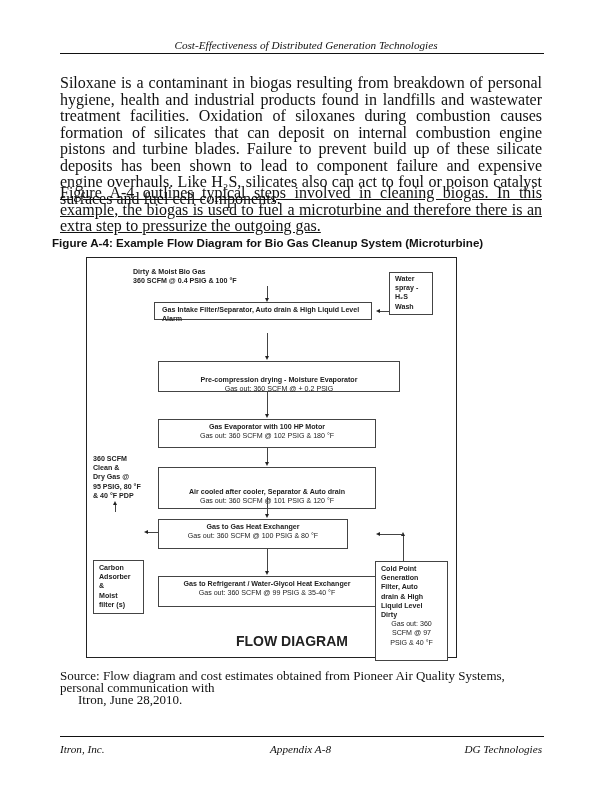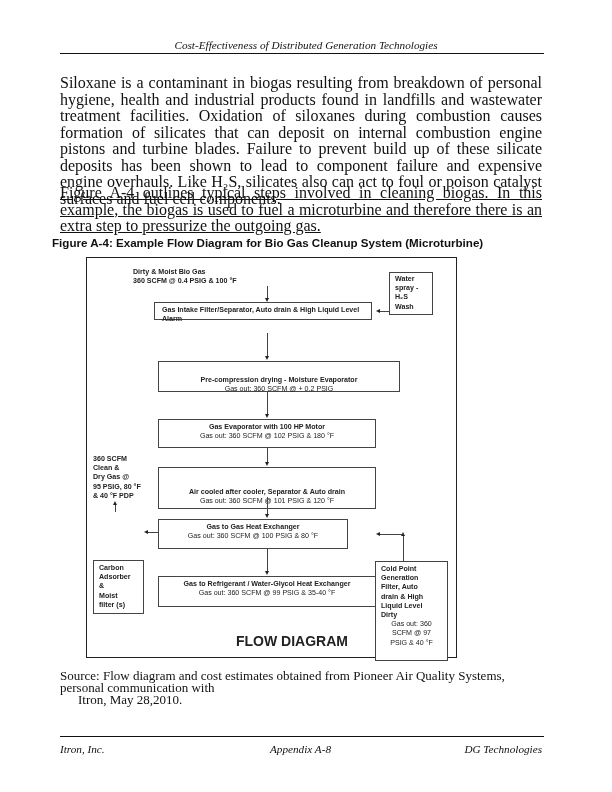--- a/index.html
+++ b/index.html
@@ -153,19 +153,19 @@
   <div class="vline" style="left:403px; top:536px; height:25px;"></div>
   <div class="arrow-up" style="left:401px; top:532px;"></div>
   <div class="hline" style="left:380px; top:534px; width:23px;"></div>
   <div class="arrow-left" style="left:376px; top:532px;"></div>
 
   <div class="abs flow-title">FLOW DIAGRAM</div>
 </div>
 
 <div class="abs serif source">
   <span style="display:block">Source:  Flow diagram and cost estimates obtained from Pioneer Air Quality Systems, personal communication with</span>
-  <span class="cont">Itron, May 28,2010.</span>
+  <span class="cont">Itron, June 28,2010.</span>
 </div>
 
 <div class="abs footer-rule"></div>
 <div class="abs serif footer footer-left">Itron, Inc.</div>
 <div class="abs serif footer footer-center">Appendix A-8</div>
 <div class="abs serif footer footer-right">DG Technologies</div>
 
 </body></html>

